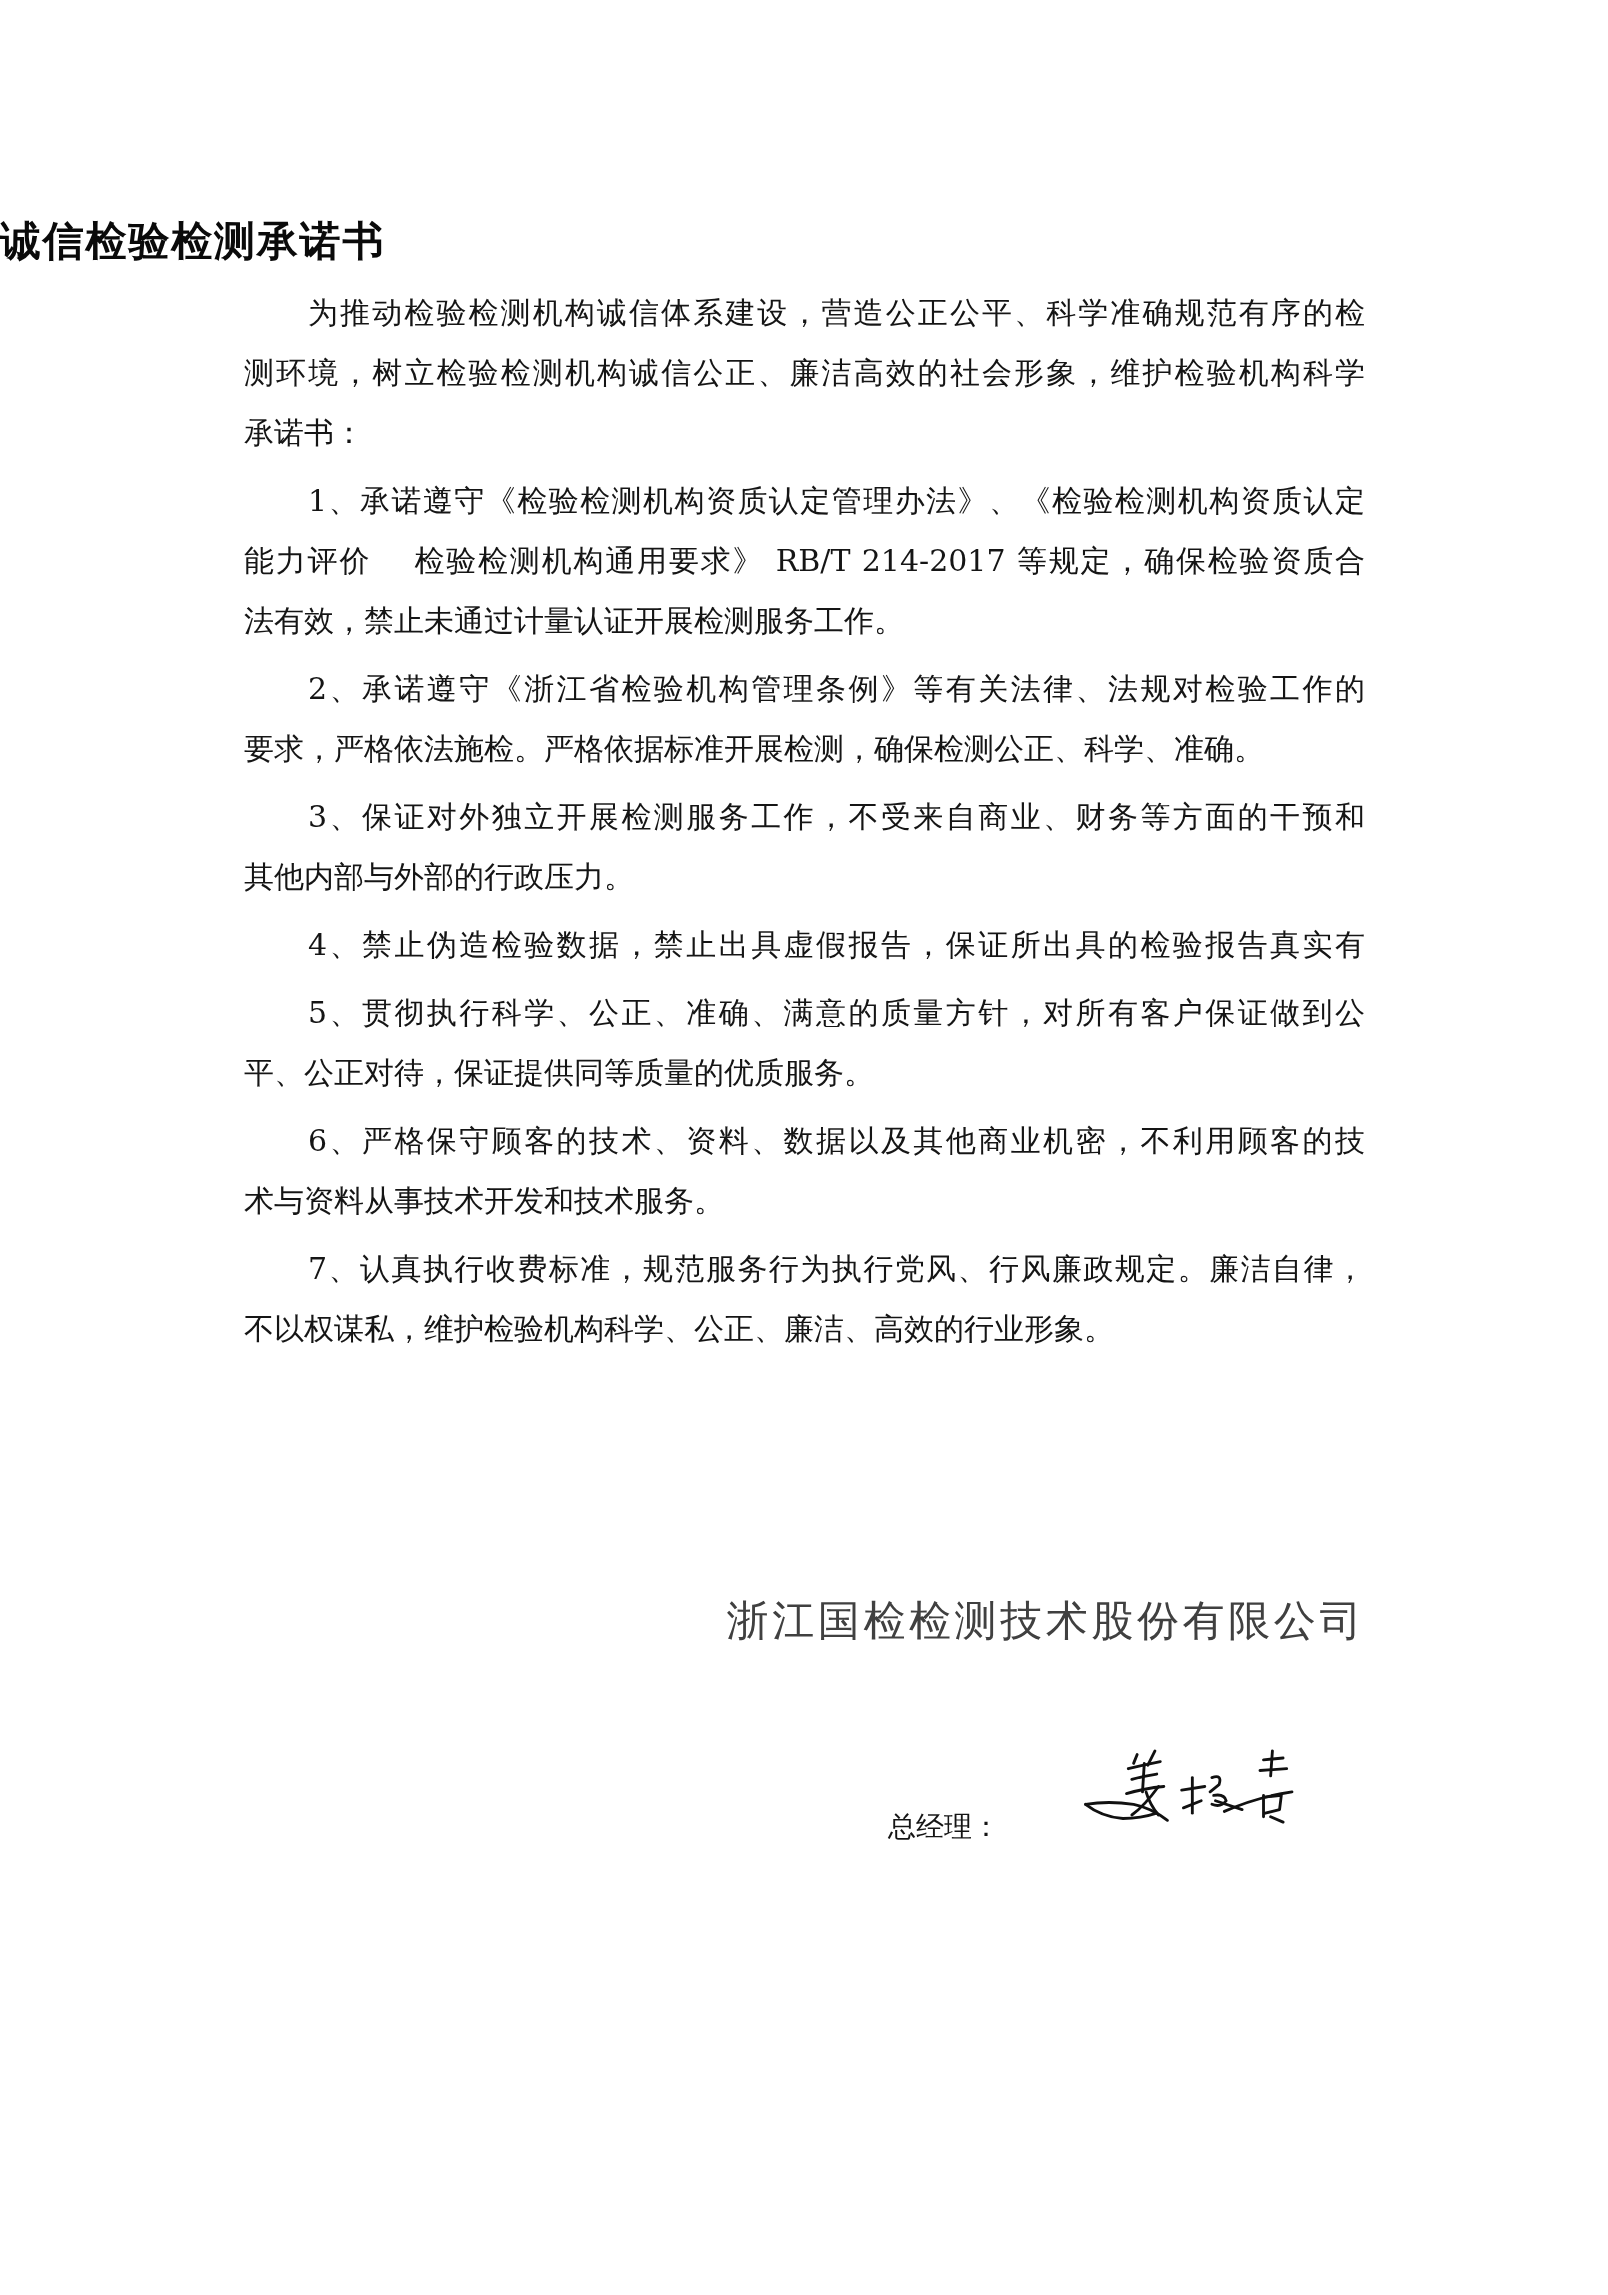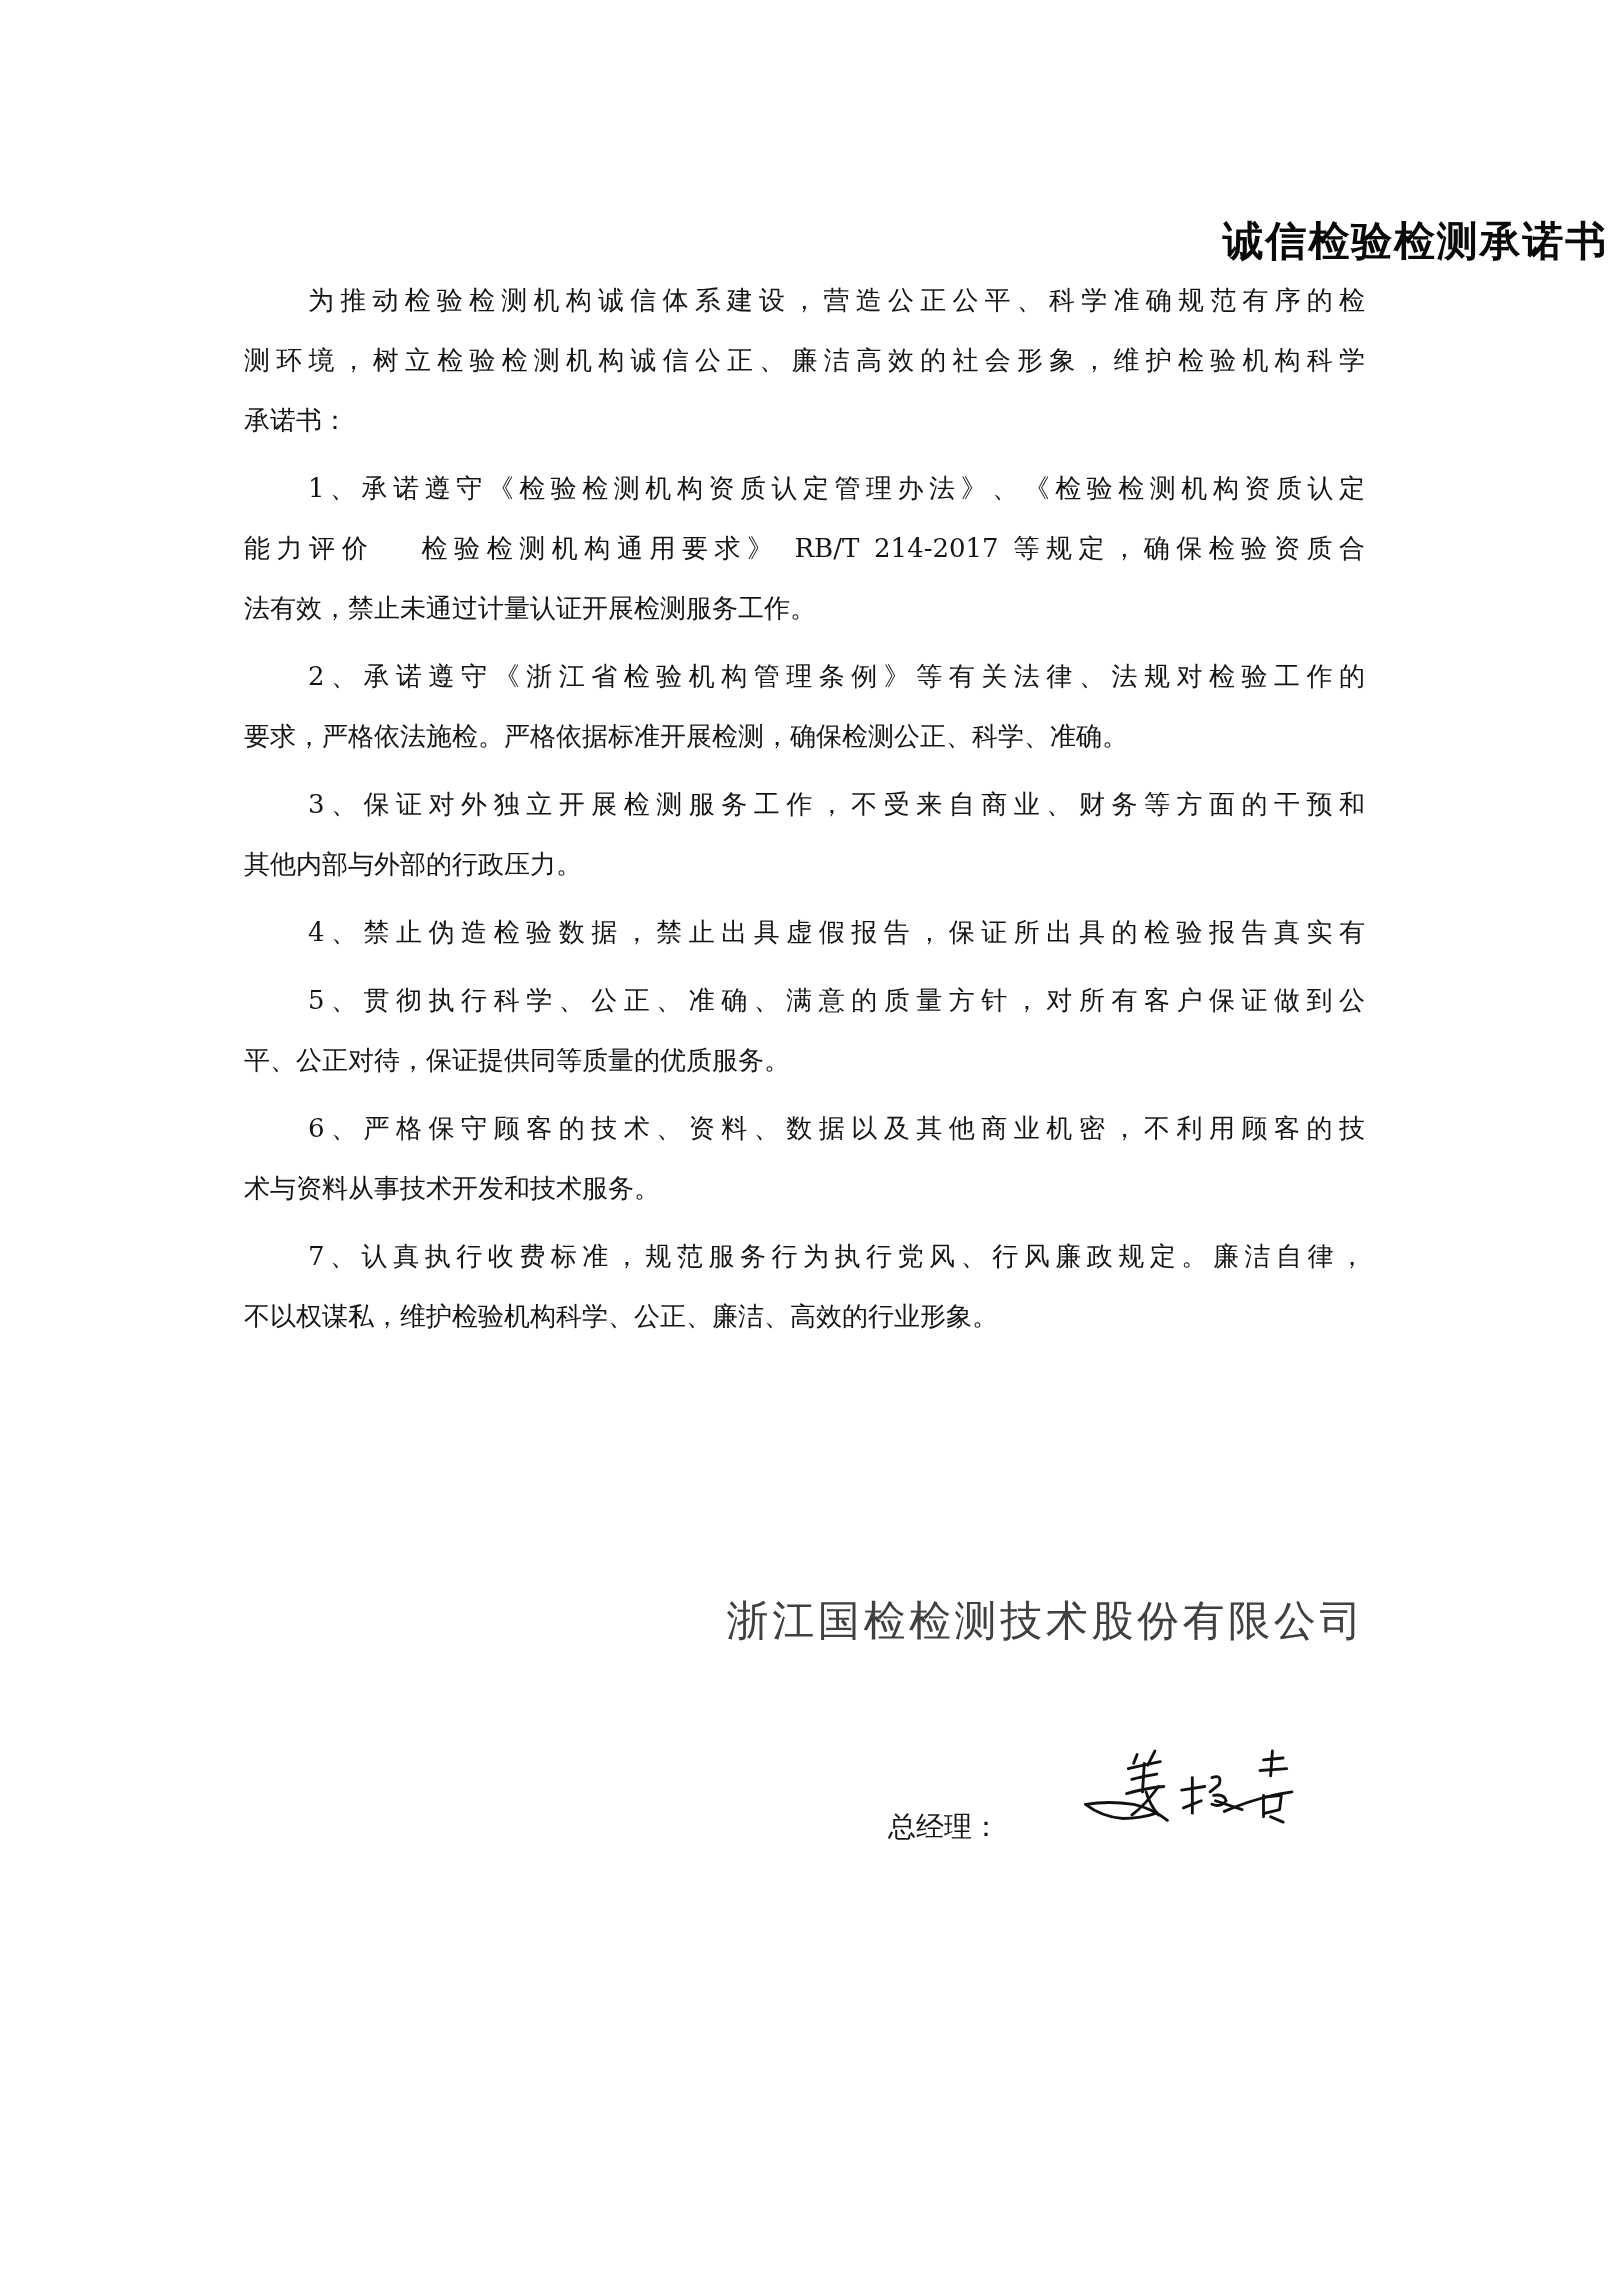--- a/index.html
+++ b/index.html
@@ -20,34 +20,34 @@
       left: 0; top: 0;
       width: 1608px;
       height: 2295px;
       background: #ffffff;
     }
     .title {
       position: absolute;
       left: 0;
       top: 213px;
       width: 1608px;
-      text-align: right;
+      text-align: left;
       font-family: "DejaVu Sans", "Liberation Sans", sans-serif;
       font-weight: bold;
       font-size: 41px;
       line-height: 57px;
       letter-spacing: 1.8px;
       color: #0a0a0a;
     }
     .body-text {
       position: absolute;
       left: 244px;
-      top: 270px;
+      top: 283px;
       width: 1121px;
-      font-size: 26px;
+      font-size: 30px;
       color: #151515;
     }
     .para {
       margin: 0 0 8px 0;
     }
     .line {
       height: 60px;
       line-height: 60px;
       white-space: nowrap;
       overflow: visible;

